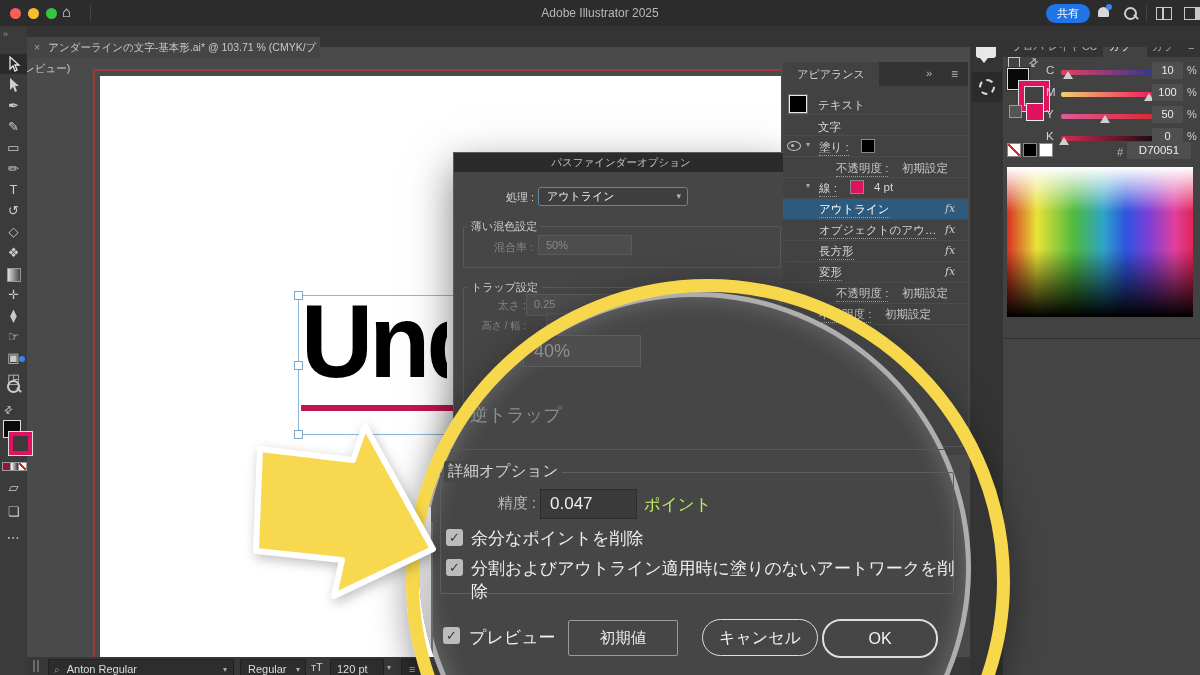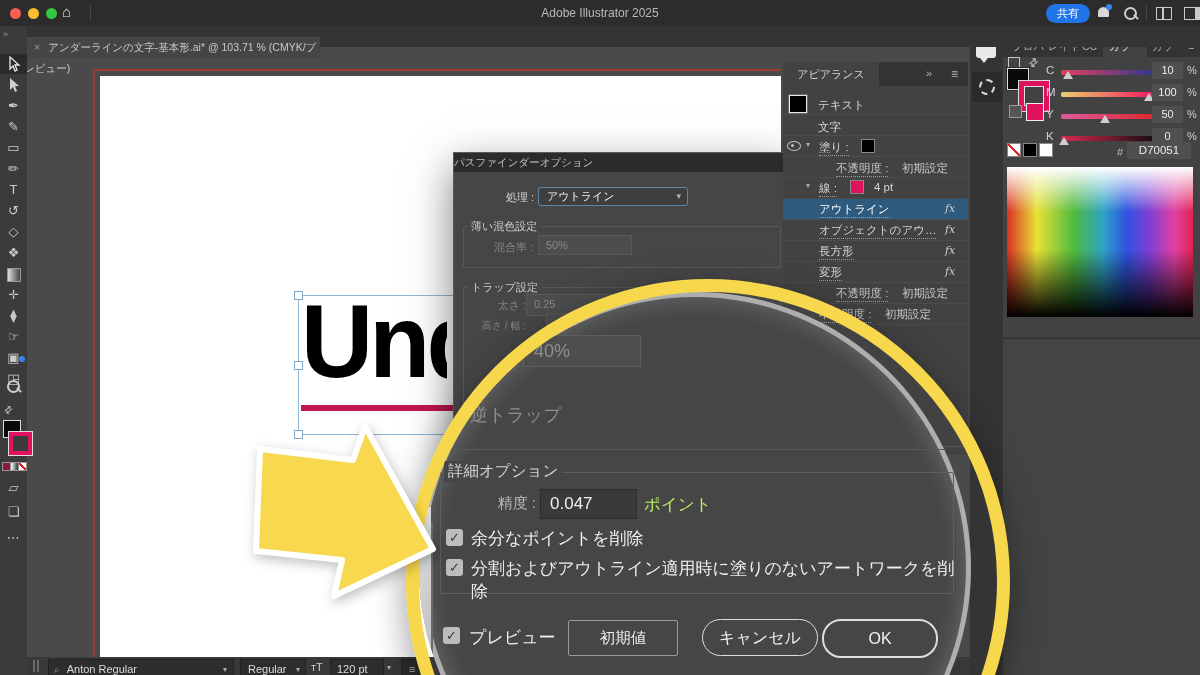--- a/index.html
+++ b/index.html
@@ -23,21 +23,21 @@
   .artboard{left:100px;top:76px;width:681px;height:581px;background:#fff;z-index:2}
   .redline{background:#9e3b31;z-index:3}
   .selline{background:#8fb8d8;z-index:4}
   .handle{width:7px;height:7px;background:#fff;border:1px solid #7fa8c8;z-index:4}
   .bigtext{z-index:3;color:#000;font-weight:bold;font-size:104px;line-height:1;letter-spacing:-4px;
            width:152px;overflow:hidden;white-space:nowrap;transform:scaleX(.96);transform-origin:left}
   
   .dialog{left:453px;top:152px;width:334px;height:318px;background:#464646;border:1px solid #5a5a5a;
           box-shadow:0 15px 40px rgba(0,0,0,.5);z-index:5}
   .dtitle{left:0;top:0;width:100%;height:19px;background:#2b2b2b;color:#c4c4c4;font-size:10.5px;
-          line-height:19px}
+          text-align:center;line-height:19px}
   .dlabel{font-size:11px;color:#d0d0d0;text-align:right}
   .dlabel.dis,.dis{color:#838383}
   .dfield{background:#4d4d4d;border:1px solid #5a5a5a;color:#8a8a8a;font-size:11px;line-height:18px;padding-left:7px}
   .group{border:1px solid #585858;border-radius:2px}
   .glabel{background:#464646;padding:0 4px;font-size:11px;color:#cfcfcf}
   .dropdown{background:#3e3e3e;border:1.5px solid #5b87a8;border-radius:3px;color:#f0f0f0;font-size:11px;line-height:17px;padding-left:8px}
   
   .circle{left:419px;top:292px;width:552px;height:552px;border-radius:50%;background:#464646;overflow:hidden;
           z-index:10;box-shadow:inset 0 0 0 5px rgba(255,255,255,.5), inset 0 0 22px 8px rgba(255,255,255,.18)}
   .ring{left:406px;top:279px;width:578px;height:578px;border-radius:50%;border:13px solid #f7d74b;z-index:11;

